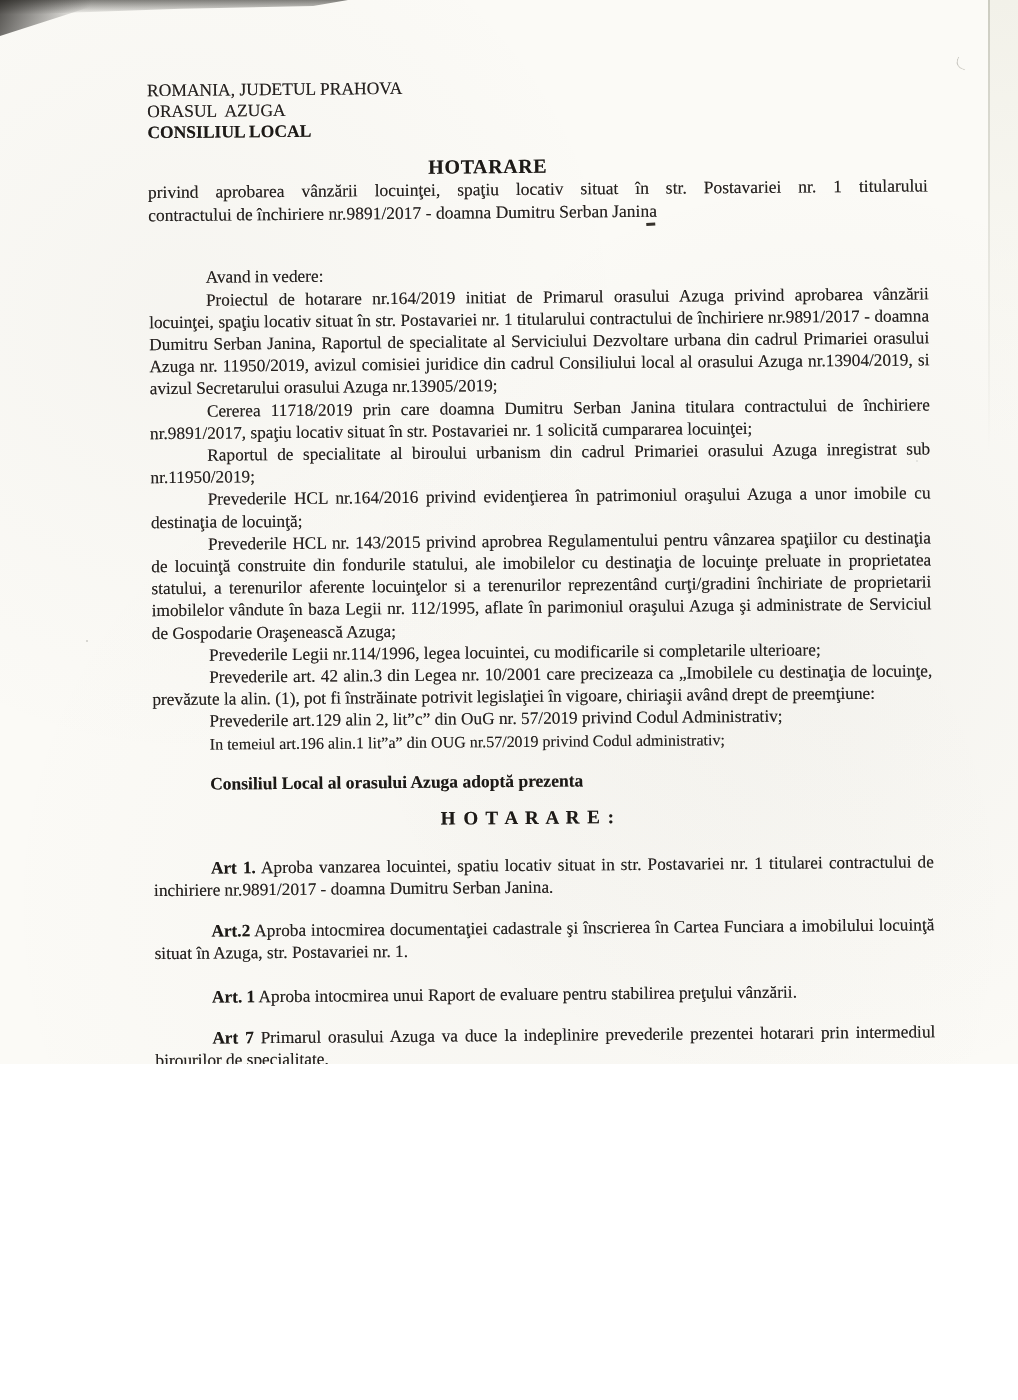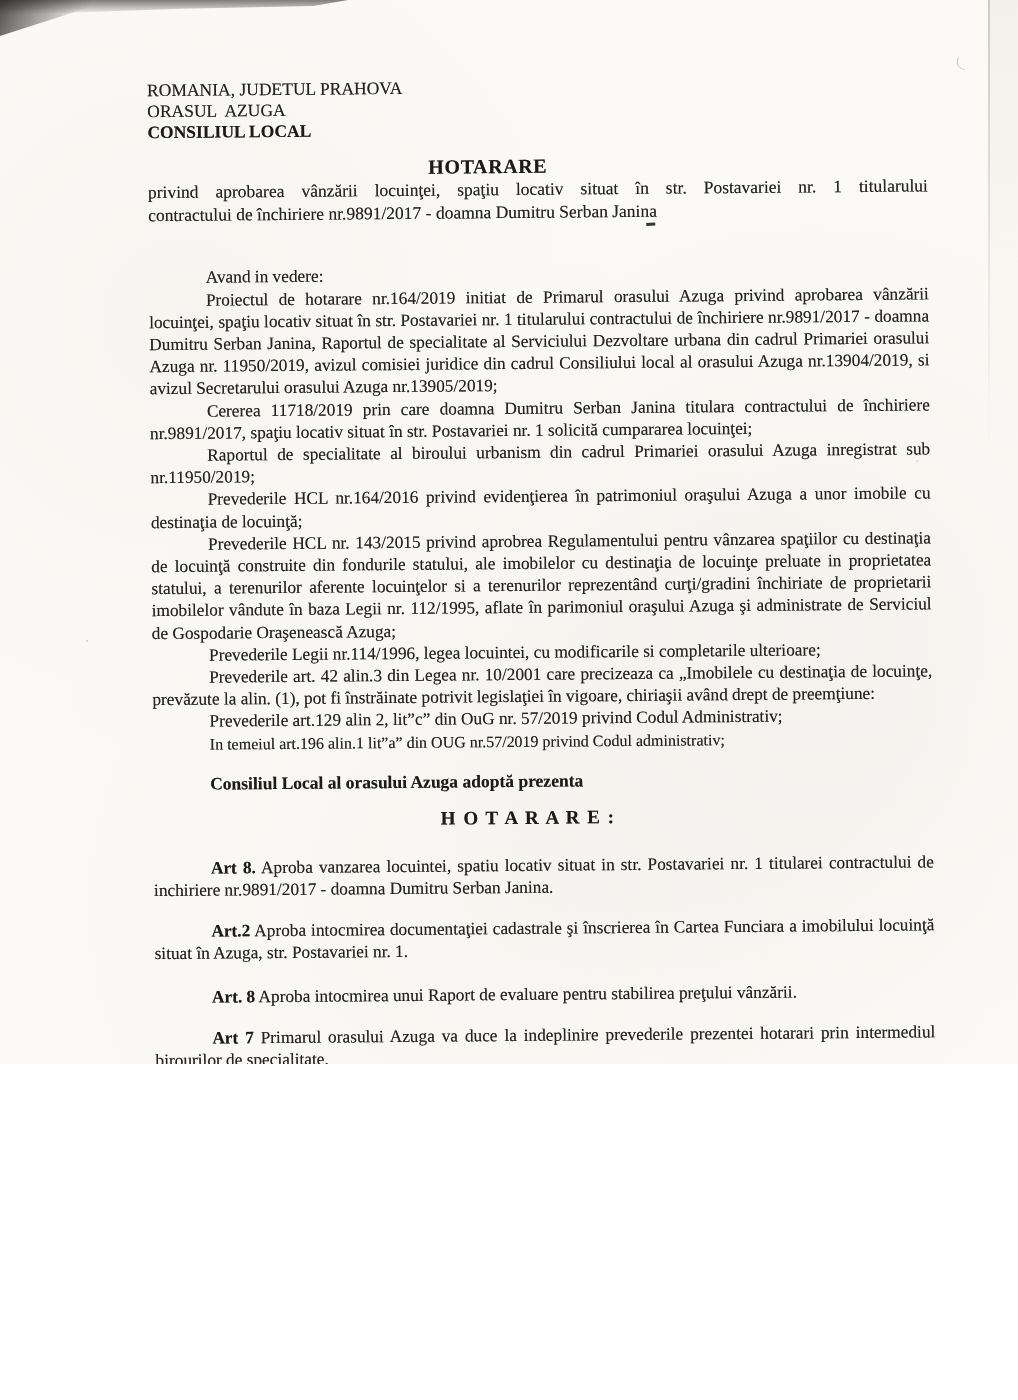--- a/index.html
+++ b/index.html
@@ -99,23 +99,23 @@
         <p>Prevederile Legii nr.114/1996, legea locuintei, cu modificarile si completarile ulterioare;</p>
         <p>Prevederile art. 42 alin.3 din Legea nr. 10/2001 care precizeaza ca „Imobilele cu destinaţia de locuinţe, prevăzute la alin. (1), pot fi înstrăinate potrivit legislaţiei în vigoare, chiriaşii având drept de preemţiune:</p>
         <p>Prevederile art.129 alin 2, lit”c” din OuG nr. 57/2019 privind Codul Administrativ;</p>
         <p class="small">In temeiul art.196 alin.1 lit”a” din OUG nr.57/2019 privind Codul administrativ;</p>
       </div>
 
       <p class="adopt b">Consiliul Local al orasului Azuga adoptă prezenta</p>
 
       <div class="decision b">H O T A R A R E :</div>
 
-      <p class="article m1"><span class="b">Art 8.</span><span> Aproba vanzarea locuintei, spatiu locativ situat in str. Postavariei nr. 1 titularei contractului de inchiriere nr.9891/2017 - doamna Dumitru Serban Janina.</span></p>
+      <p class="article m1"><span class="b">Art 1.</span><span> Aproba vanzarea locuintei, spatiu locativ situat in str. Postavariei nr. 1 titularei contractului de inchiriere nr.9891/2017 - doamna Dumitru Serban Janina.</span></p>
       <p class="article"><span class="b">Art.2</span><span> Aproba intocmirea documentaţiei cadastrale şi înscrierea în Cartea Funciara a imobilului locuinţă situat în Azuga, str. Postavariei nr. 1.</span></p>
-      <p class="article m3"><span class="b">Art. 8</span><span> Aproba intocmirea unui Raport de evaluare pentru stabilirea preţului vânzării.</span></p>
+      <p class="article m3"><span class="b">Art. 1</span><span> Aproba intocmirea unui Raport de evaluare pentru stabilirea preţului vânzării.</span></p>
       <p class="article"><span class="b">Art 7</span><span> Primarul orasului Azuga va duce la indeplinire prevederile prezentei hotarari prin intermediul birourilor de specialitate.</span></p>
     </div>
 
     <div class="sig-left soft">
       <div class="b">Preşedinte de sedinta</div>
       <div class="b name">Zota Nicolae</div>
     </div>
 
     <div class="sig-right soft">
       <div class="b role">Contrasemnează  Secretar general</div>

